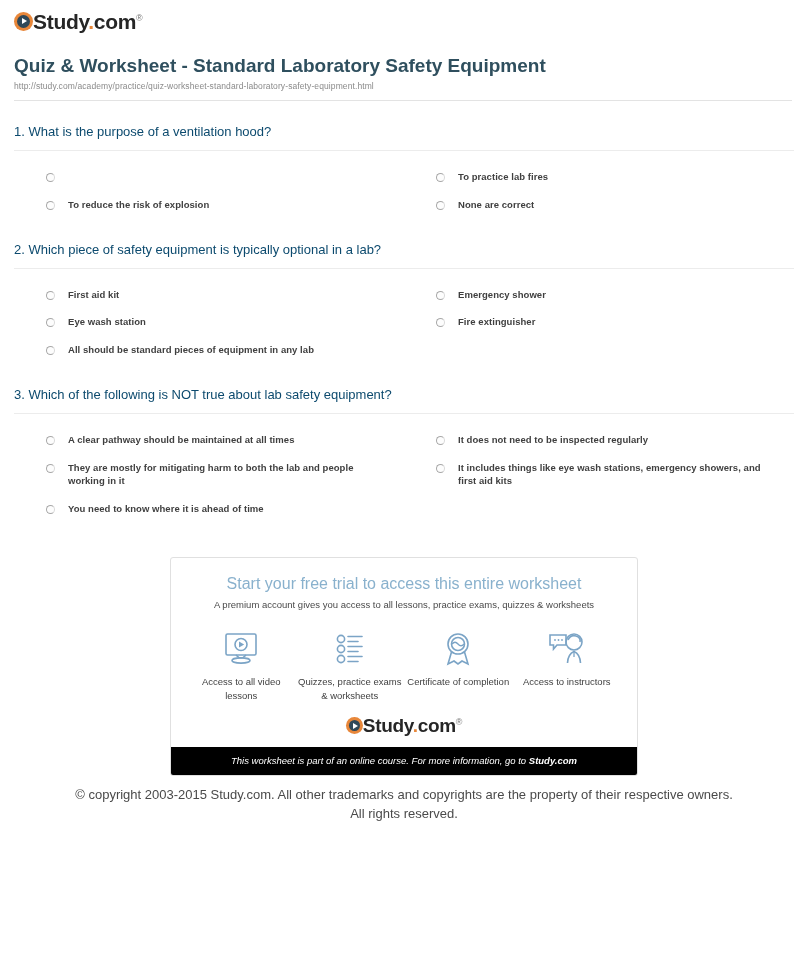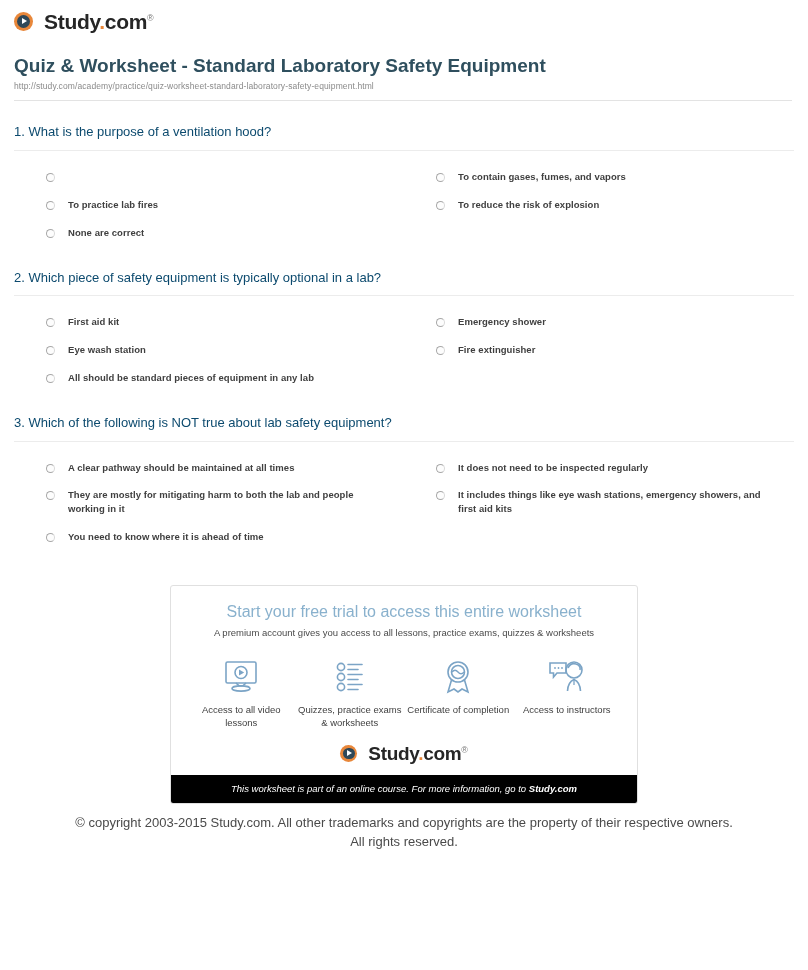--- a/index.html
+++ b/index.html
@@ -25,21 +25,21 @@
     box-sizing: border-box;
   }
   .brand-header {
     padding: 10px 0 0 14px;
     height: 40px;
     box-sizing: border-box;
   }
   .logo {
     display: inline-flex;
     align-items: center;
-    gap: 11px;
+    gap: 0;
     text-align: center;
   }
   .logo-mark {
     width: 19px;
     height: 19px;
     border-radius: 50%;
     background: #e8873a;
     display: inline-flex;
     align-items: center;
     justify-content: center;
@@ -258,24 +258,20 @@
   </div>
 
   <div class="questions">
 
     <div class="question-block">
       <div class="question-text">1. What is the purpose of a ventilation hood?</div>
       <hr class="question-rule">
       <div class="options">
         <div class="option">
           <span class="radio"></span>
-        </div>
-        <div class="option">
-          <span class="radio"></span>
-          <span class="option-label">To contain gases, fumes, and vapors</span>
         </div>
         <div class="option">
           <span class="radio"></span>
           <span class="option-label">To practice lab fires</span>
         </div>
         <div class="option">
           <span class="radio"></span>
           <span class="option-label">To reduce the risk of explosion</span>
         </div>
         <div class="option">

